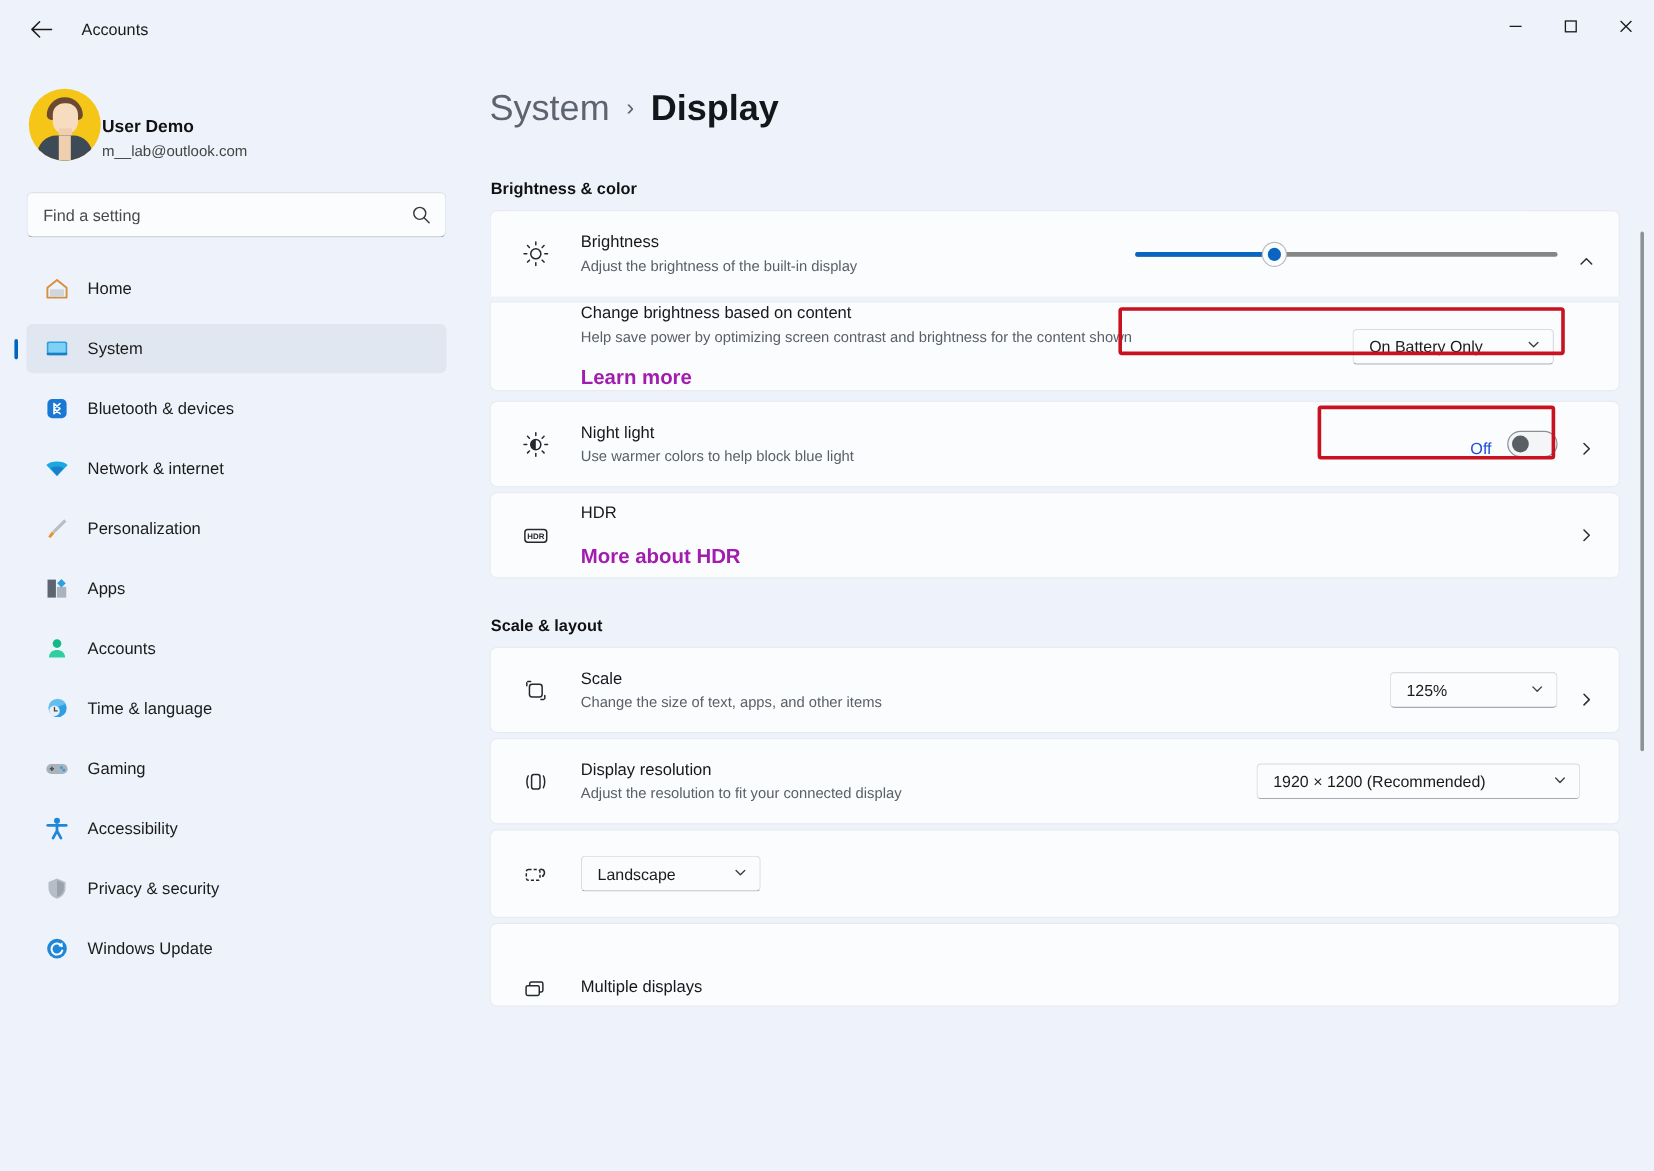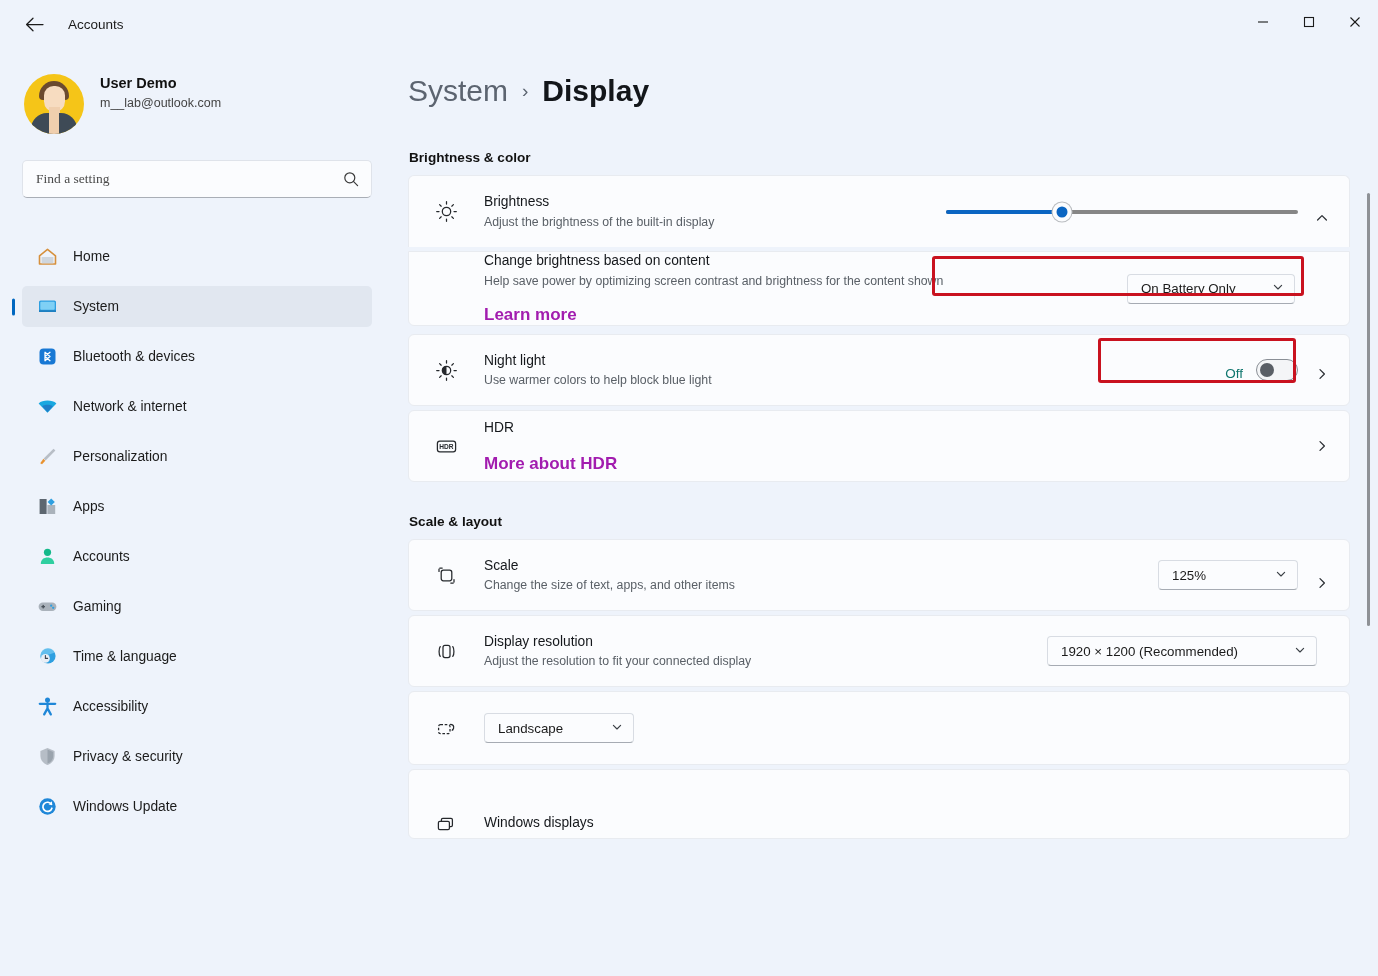--- a/index.html
+++ b/index.html
@@ -49,22 +49,22 @@
 
   
   .sidebar {
     width: 396px;
     flex: 0 0 396px;
     padding-left: 22px;
     padding-right: 24px;
     background: #eef3fb;
   }
   .profile {
-    display: flex; align-items: flex-start;
-    gap: 16px;
+    display: flex; align-items: flex-end;
+    gap: 1px;
     margin-top: 26px;
     margin-bottom: 26px;
     padding-left: 2px;
   }
   .avatar {
     width: 60px; height: 60px; border-radius: 50%;
     background: #f5c518;
     position: relative; overflow: hidden;
     flex: 0 0 60px;
   }
@@ -99,22 +99,21 @@
   .profile-email { font-size: 12.5px; color: #444; margin-top: 2px; }
 
   .search-box {
     position: relative;
     height: 38px;
     background: #fbfcfe;
     border: 1px solid #dfe3ea;
     border-bottom: 1px solid #a9aeb6;
     border-radius: 5px;
     display: flex; align-items: center;
-    margin-bottom: 38px;
-    font-family: Liberation Serif, serif;
+    margin-bottom: 22px;
   }
   .search-box input {
     flex: 1;
     border: none; outline: none; background: transparent;
     font-family: inherit; font-size: 13.5px;
     padding: 0 36px 0 13px;
     color: #1b1b1b;
   }
   .search-box input::placeholder { color: #4a4a4a; }
   .search-icon {
@@ -251,21 +250,21 @@
     font-size: 13.3px; color: #1b1b1b;
     cursor: pointer;
     white-space: nowrap;
   }
   .dropdown.w-on-battery { min-width: 168px; }
   .dropdown.w-scale { min-width: 140px; }
   .dropdown.w-res { min-width: 270px; }
   .dropdown.w-orient { min-width: 150px; }
 
   
-  .toggle-label { font-size: 13.5px; color: #0f766e; }
+  .toggle-label { font-size: 13.5px; color: #1d4ed8; }
   .toggle {
     width: 42px; height: 22px;
     border-radius: 11px;
     border: 1px solid #8a8f96;
     background: #f4f5f7;
     position: relative; cursor: pointer;
   }
   .toggle .knob {
     position: absolute; left: 3px; top: 50%;
     transform: translateY(-50%);
@@ -428,40 +427,40 @@
             <circle cx="10.5" cy="6.3" r="3.6" fill="#14b98a"></circle>
             <path d="M3.8 18 C3.8 13.6 7 11.6 10.5 11.6 C14 11.6 17.2 13.6 17.2 18 Z" fill="#2fcfa0"></path>
           </svg>
         </span>
         <span class="nav-label">Accounts</span>
       </div>
 
       <div class="nav-item">
         <span class="nav-icon">
           <svg width="21" height="21" viewBox="0 0 21 21">
+            <circle cx="11" cy="10" r="7.6" fill="#2e9fe0"></circle>
+            <path d="M3.6 8 A7.6 7.6 0 0 1 17.8 6.6 L3.9 11.6 Z" fill="#7fd0f5" opacity=".65"></path>
+            <circle cx="8.4" cy="12.4" r="4.4" fill="#e9eef5"></circle>
+            <path d="M8.4 9.6 V12.4 H10.6" fill="none" stroke="#3b4450" stroke-width="1.1" stroke-linecap="round"></path>
+          </svg>
+        </span>
+        <span class="nav-label">Time &amp; language</span>
+      </div>
+
+      <div class="nav-item">
+        <span class="nav-icon">
+          <svg width="21" height="21" viewBox="0 0 21 21">
             <rect x="1.6" y="6.6" width="17.8" height="8.4" rx="4.2" fill="#aab2bb"></rect>
             <rect x="4.4" y="10" width="3.6" height="1.3" fill="#4a525b"></rect>
             <rect x="5.5" y="8.9" width="1.4" height="3.5" fill="#4a525b"></rect>
             <circle cx="14.2" cy="9.7" r="1.15" fill="#2e9fe0"></circle>
             <circle cx="16.2" cy="11.8" r="1.15" fill="#2e9fe0"></circle>
           </svg>
         </span>
         <span class="nav-label">Gaming</span>
-      </div>
-
-      <div class="nav-item">
-        <span class="nav-icon">
-          <svg width="21" height="21" viewBox="0 0 21 21">
-            <circle cx="11" cy="10" r="7.6" fill="#2e9fe0"></circle>
-            <path d="M3.6 8 A7.6 7.6 0 0 1 17.8 6.6 L3.9 11.6 Z" fill="#7fd0f5" opacity=".65"></path>
-            <circle cx="8.4" cy="12.4" r="4.4" fill="#e9eef5"></circle>
-            <path d="M8.4 9.6 V12.4 H10.6" fill="none" stroke="#3b4450" stroke-width="1.1" stroke-linecap="round"></path>
-          </svg>
-        </span>
-        <span class="nav-label">Time &amp; language</span>
       </div>
 
       <div class="nav-item">
         <span class="nav-icon">
           <svg width="21" height="21" viewBox="0 0 21 21">
             <circle cx="10.5" cy="3.9" r="2.5" fill="#1f87d8"></circle>
             <path d="M2.8 7.8 H18.2" stroke="#1f87d8" stroke-width="2.3" stroke-linecap="round"></path>
             <path d="M10.5 7.2 V12.4 M10.5 12.4 L7.2 18.4 M10.5 12.4 L13.8 18.4" stroke="#1f87d8" stroke-width="2.3" stroke-linecap="round" fill="none"></path>
           </svg>
         </span>
@@ -688,21 +687,21 @@
       </div>
 
       <div class="card" style="min-height:70px; align-items:flex-end; padding-bottom:6px;">
         <span class="card-icon" style="align-self:flex-end; margin-bottom:-4px;">
           <svg width="23" height="23" viewBox="0 0 23 23">
             <rect x="6.4" y="5.4" width="11" height="8.2" rx="1.4" fill="none" stroke="#25282c" stroke-width="1.25"></rect>
             <rect x="3.4" y="8.4" width="11" height="8.2" rx="1.4" fill="#fbfcfe" stroke="#25282c" stroke-width="1.25"></rect>
           </svg>
         </span>
         <div class="card-text">
-          <div class="card-title">Windows displays</div>
+          <div class="card-title">Multiple displays</div>
         </div>
       </div>
 
     </div>
 
     <div class="scrollbar">
       <div class="scroll-thumb"></div>
     </div>
   </div>
 </div>

